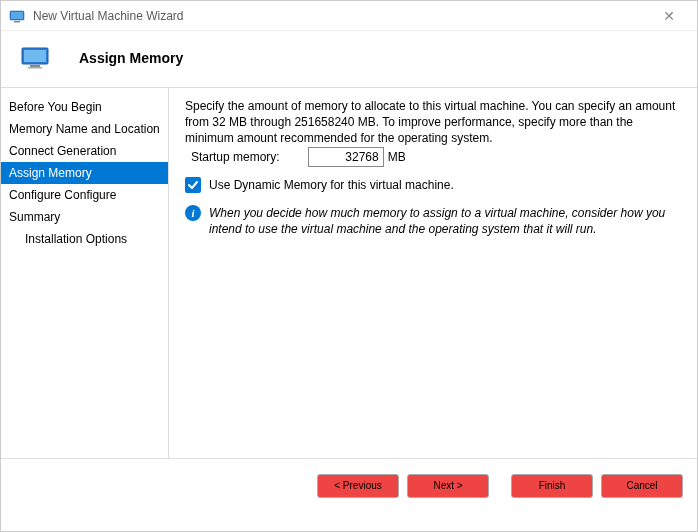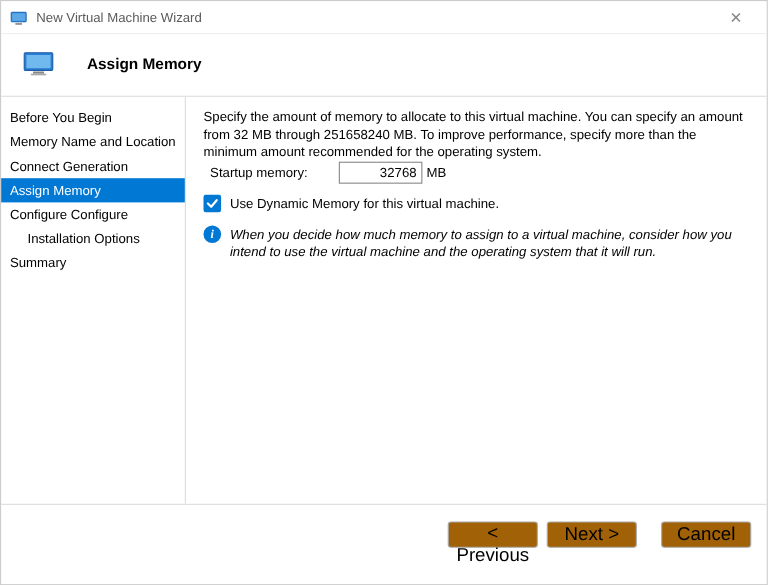--- a/index.html
+++ b/index.html
@@ -126,25 +126,25 @@
     height: 54px;
     display: flex;
     align-items: center;
     justify-content: flex-end;
     padding: 0 14px;
     gap: 8px;
   }
   .footer button {
     width: 82px;
     height: 24px;
-    background: #a16207;
+    background: #ef4444;
     border: 1px solid #aaa;
     border-radius: 3px;
     font-family: inherit;
-    font-size: 17px;
+    font-size: 10px;
     cursor: default;
   }
   .footer .gap { width: 6px; }
 </style>
 </head>
 <body>
 
 <div class="titlebar">
   <span class="app-icon">
     <svg width="16" height="16" viewBox="0 0 16 16">
@@ -171,22 +171,22 @@
 
 <div class="divider-top"></div>
 
 <div class="body">
   <div class="sidebar">
     <div class="step">Before You Begin</div>
     <div class="step">Memory Name and Location</div>
     <div class="step">Connect Generation</div>
     <div class="step selected">Assign Memory</div>
     <div class="step">Configure Configure</div>
+    <div class="step">Summary</div>
     <div class="step indent">Installation Options</div>
-    <div class="step">Summary</div>
   </div>
 
   <div class="main">
     <p class="desc">Specify the amount of memory to allocate to this virtual machine. You can specify an amount from 32 MB through 251658240 MB. To improve performance, specify more than the minimum amount recommended for the operating system.</p>
 
     <div class="mem-row">
       <label>Startup memory:</label>
       <input type="text" value="32768" style="">
       <span>MB</span>
     </div>
@@ -204,14 +204,15 @@
       <span class="info-icon">i</span>
       <span class="info-text">When you decide how much memory to assign to a virtual machine, consider how you intend to use the virtual machine and the operating system that it will run.</span>
     </div>
   </div>
 </div>
 
 <div class="footer">
   <button>&lt; Previous</button>
   <button>Next &gt;</button>
   <span class="gap"></span>
+  <button>Finish</button>
   <button>Cancel</button>
 </div>
 
 </body></html>

